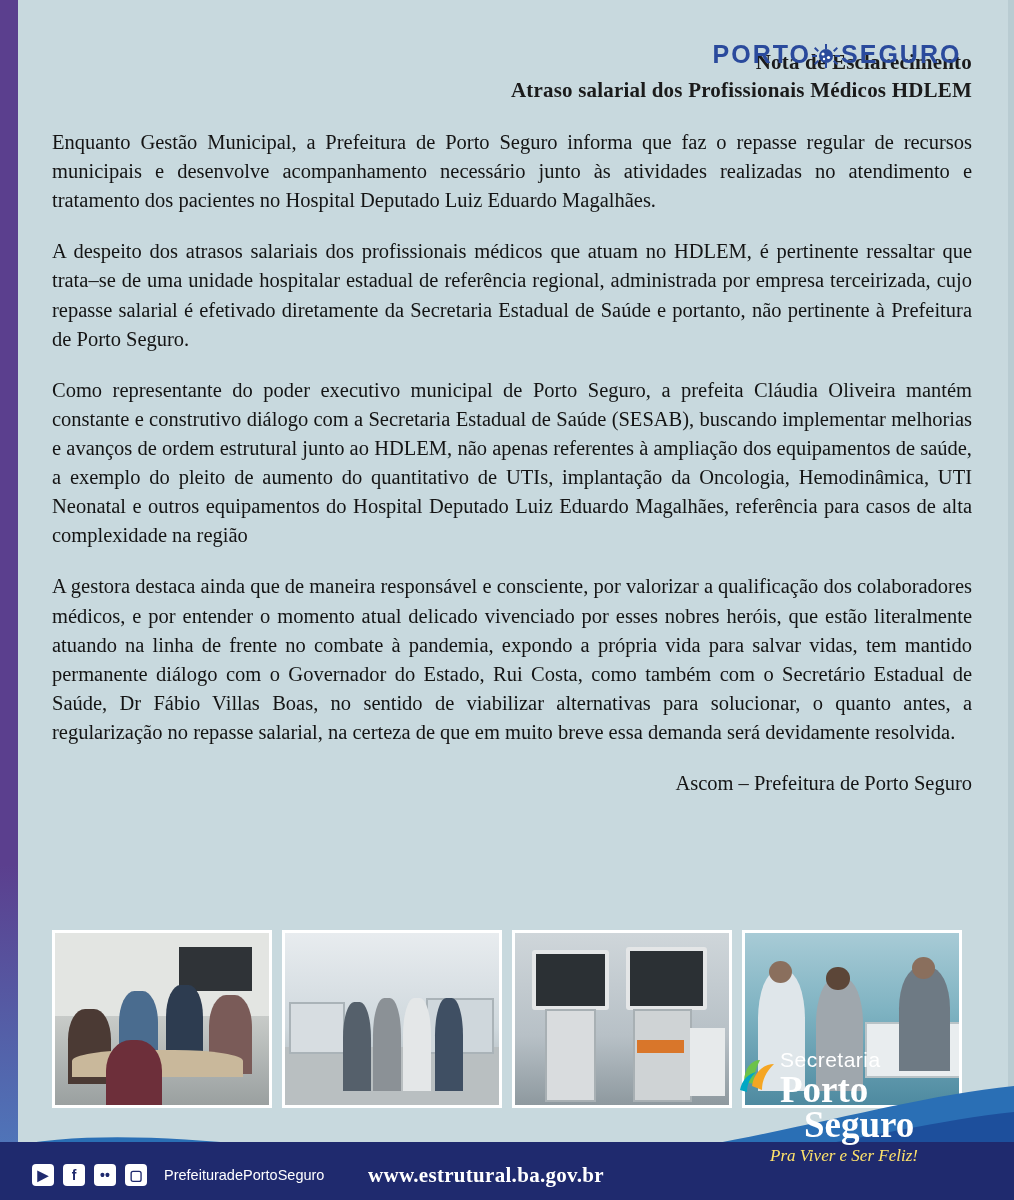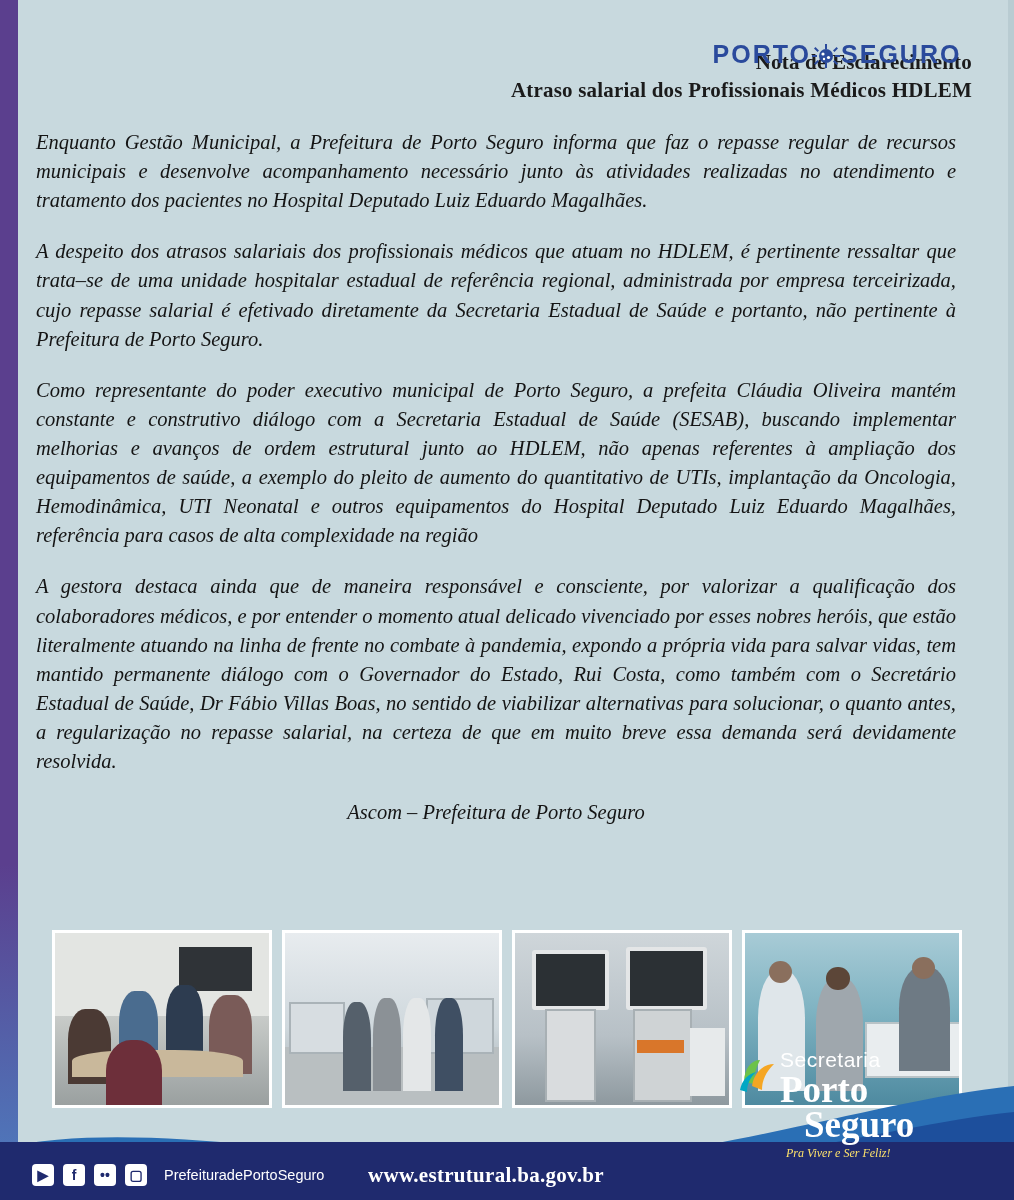--- a/index.html
+++ b/index.html
@@ -81,35 +81,34 @@
     font-size: 26px;
     letter-spacing: 1.2px;
     color: #2a4a9c;
     line-height: 1.15;
     white-space: nowrap;
   }
 
   
   .content {
     position: absolute;
-    left: 36px;
+    left: 52px;
     top: 128px;
     width: 920px;
-    font-style: italic;
   }
   .para {
     font-family: "Liberation Serif", serif;
     font-size: 20.5px;
     line-height: 1.42;
     color: #141414;
     text-align: justify;
     margin: 0 0 22px 0;
   }
   .para.last-sig {
-    text-align: center;
+    text-align: right;
     margin-top: 8px;
   }
 
   
   .photos {
     position: absolute;
     left: 52px;
     top: 930px;
     width: 910px;
     height: 178px;
@@ -243,23 +242,23 @@
     font-family: "Liberation Serif", serif;
     font-weight: bold;
     font-size: 37px;
     color: #ffffff;
     line-height: .95;
     margin-left: 66px;
   }
   .pref-slogan {
     font-family: "Liberation Serif", serif;
     font-style: italic;
-    font-size: 12px;
+    font-size: 17px;
     color: #ffe36b;
-    margin-left: 48px;
+    margin-left: 32px;
     margin-top: 4px;
   }
   .pref-mark {
     position: absolute;
     left: 0; top: 4px;
     width: 40px; height: 42px;
   }
 </style>
 </head>
 <body>

